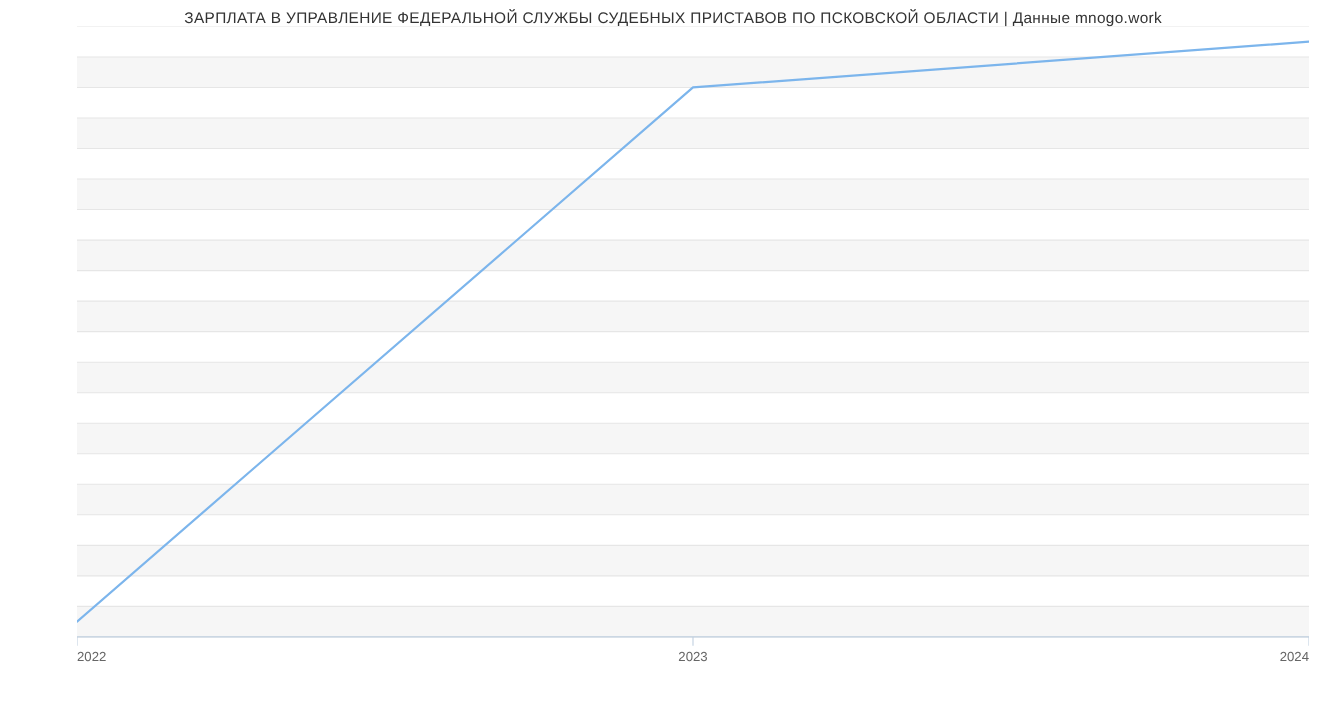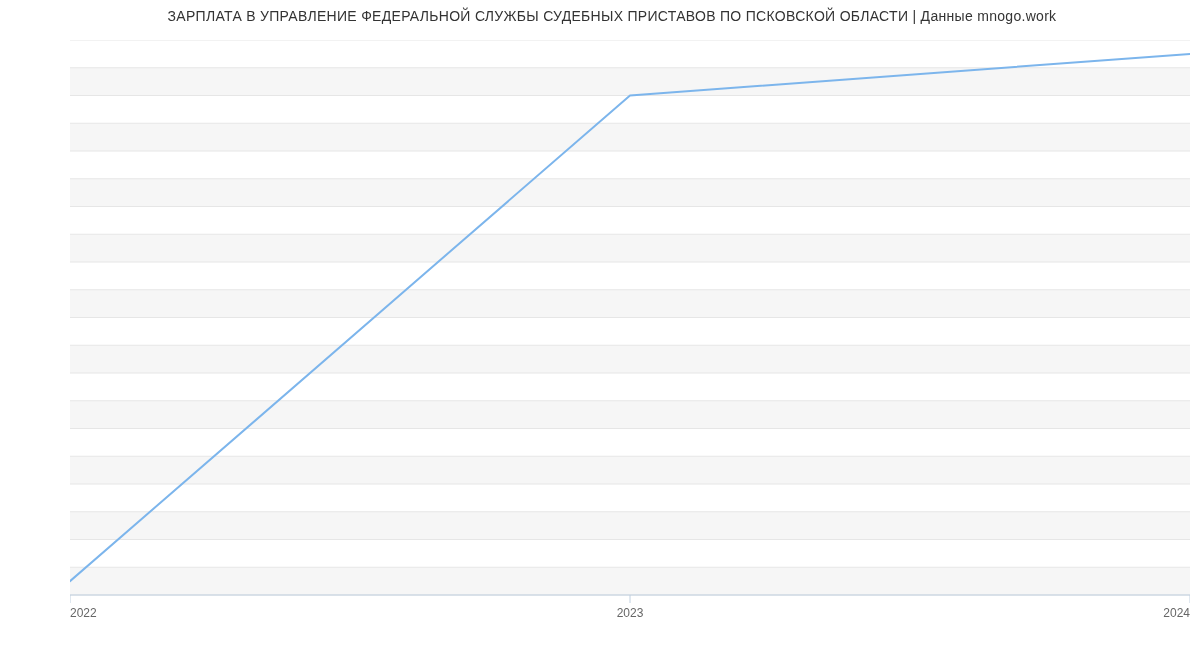--- a/index.html
+++ b/index.html
@@ -22,21 +22,21 @@
     right: 0;
     text-align: center;
     font-size: 14px;
     font-weight: 500;
     color: #333333;
     letter-spacing: 0.3px;
   }
   .plot {
     position: absolute;
     left: 70px;
-    top: 40px;
+    top: 24px;
     width: 1120px;
     height: 555px;
   }
   svg { display: block; }
   .ytick text, .xtick text {
     font-size: 12px;
     fill: #666666;
   }
   .grid-band {
     fill: #f6f6f6;

